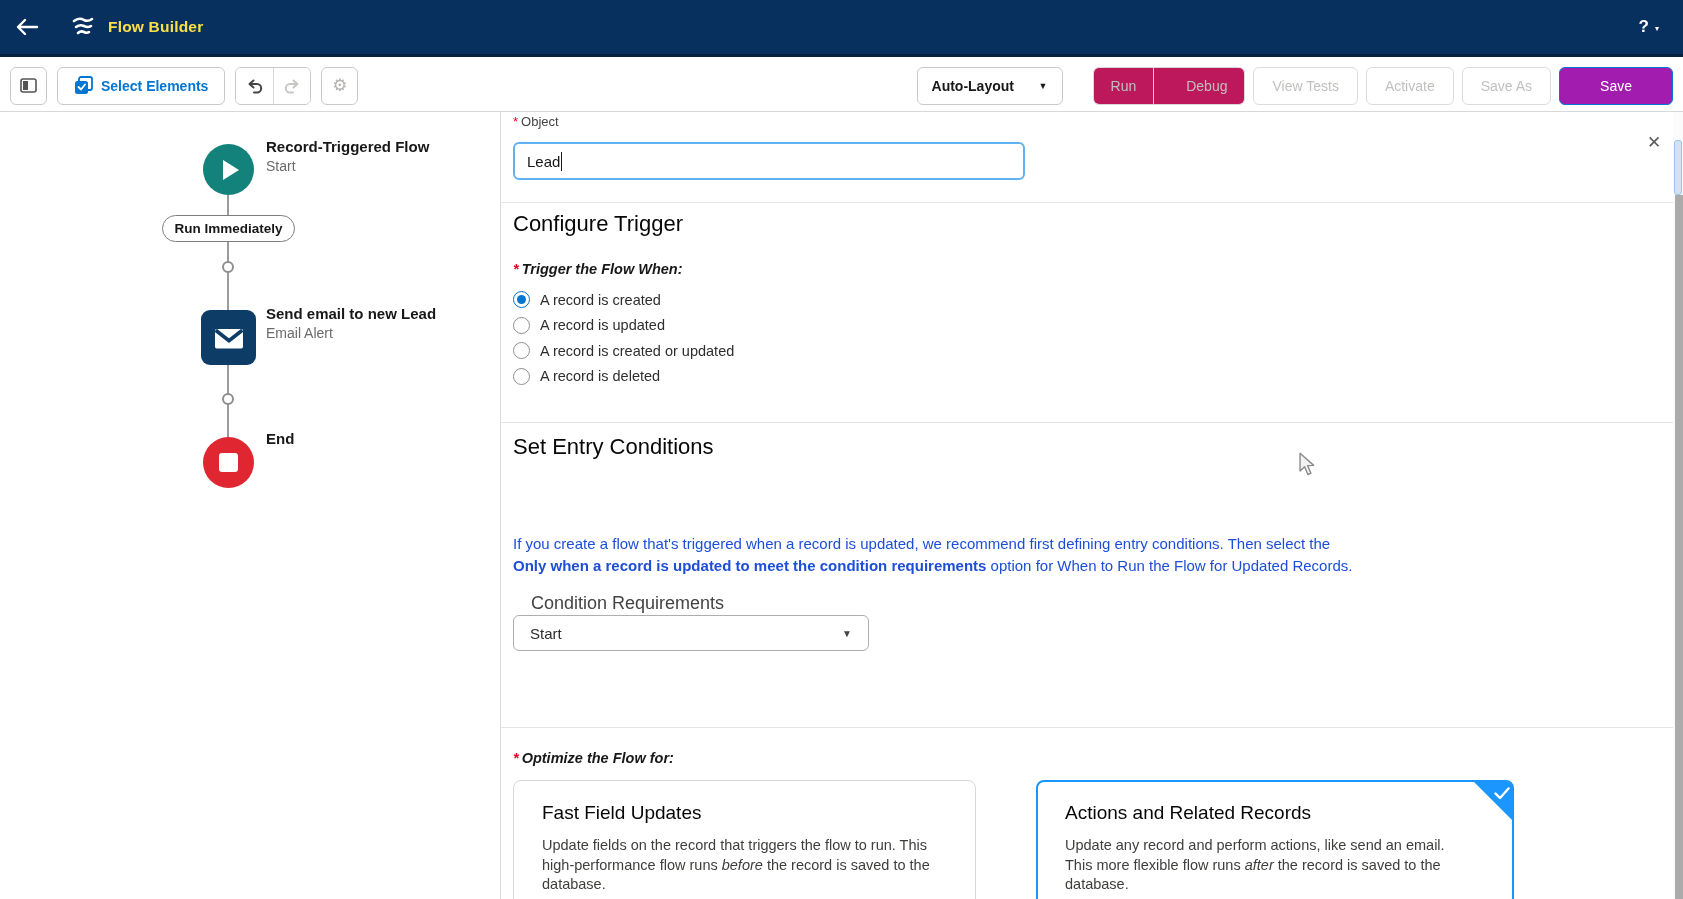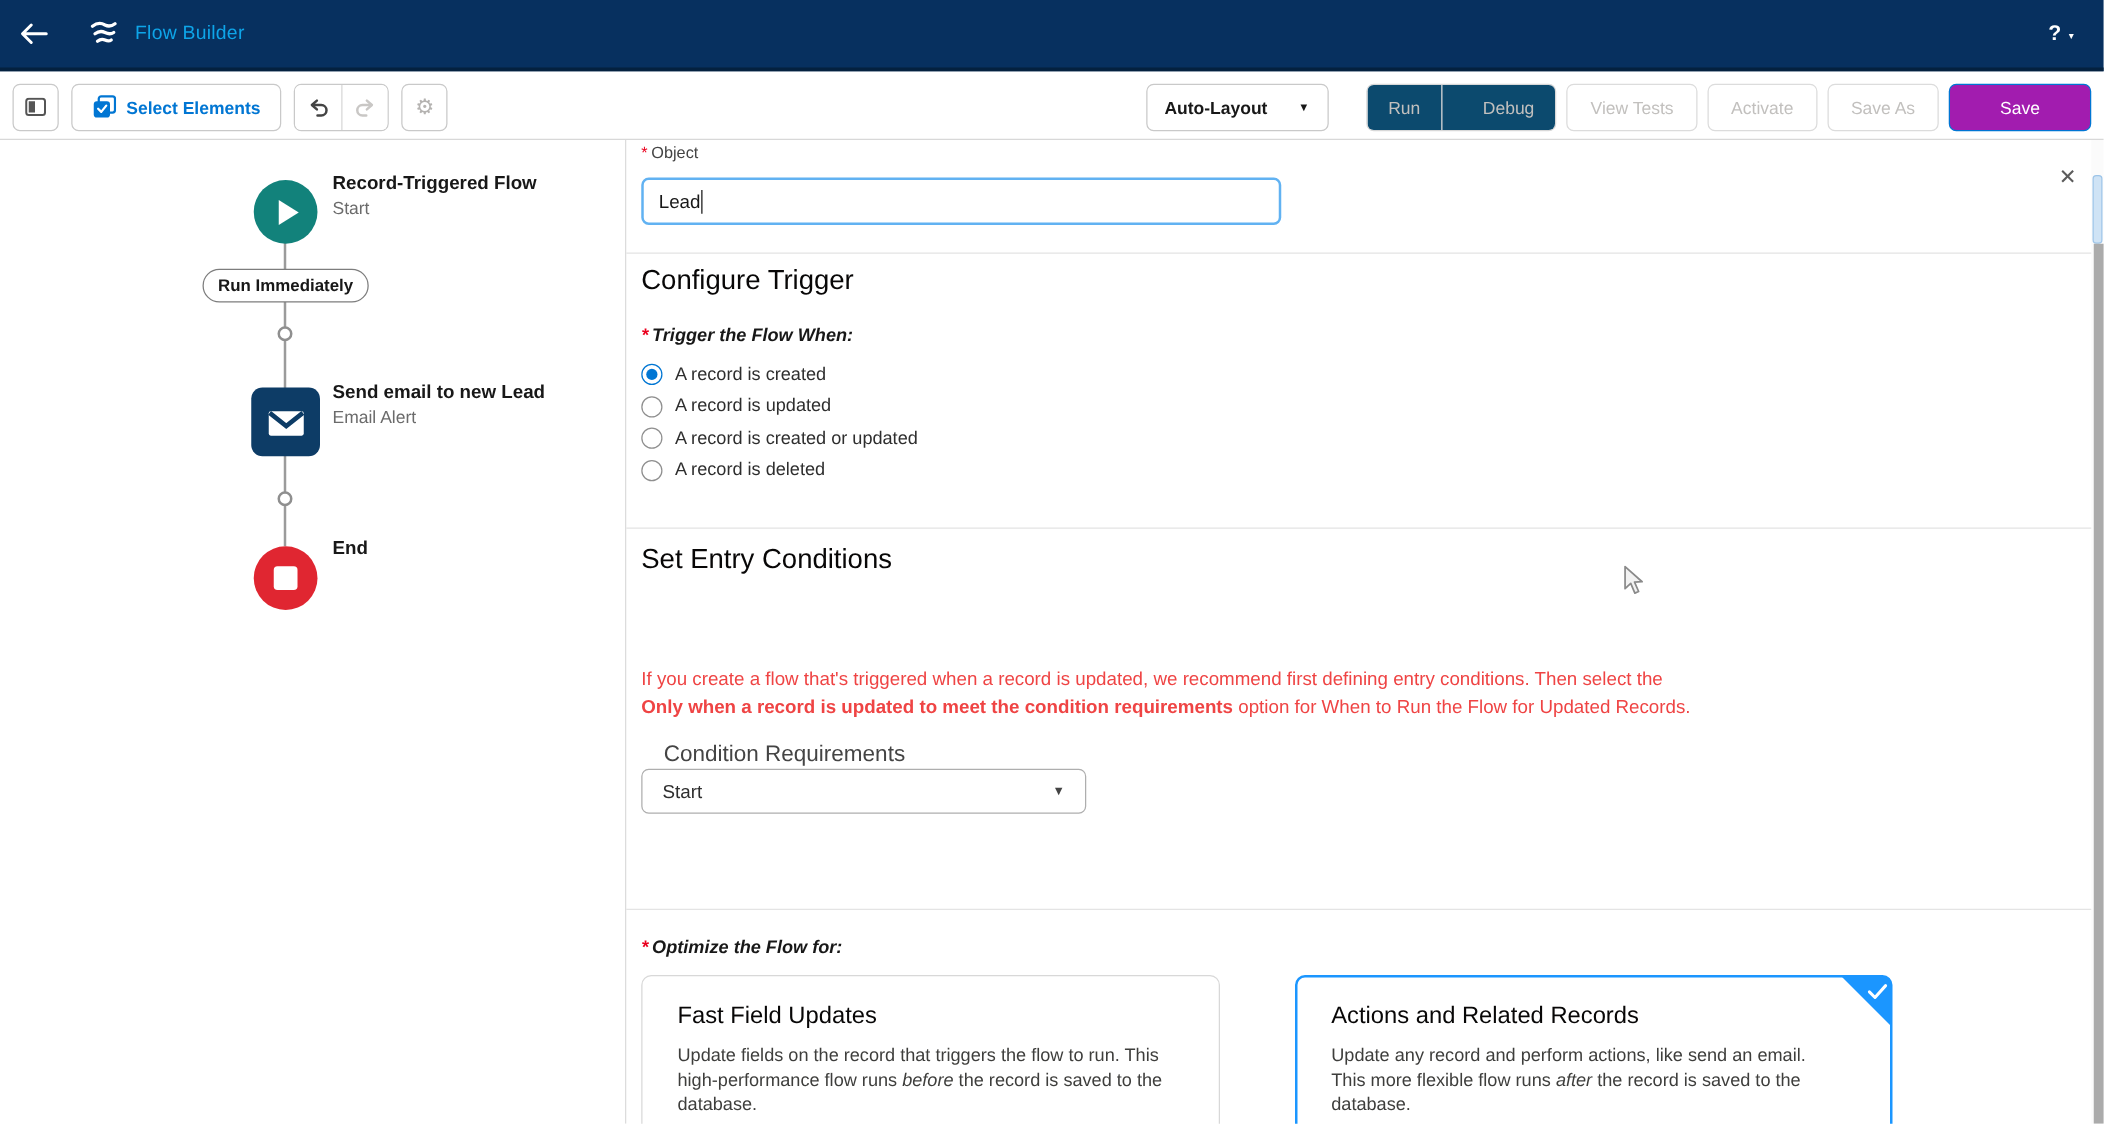--- a/index.html
+++ b/index.html
@@ -4,41 +4,41 @@
 <style>
   * { margin:0; padding:0; box-sizing:border-box; }
   html,body { width:1683px; height:899px; overflow:hidden; }
   body { font-family:"Liberation Sans","DejaVu Sans",sans-serif; background:#fff; color:#181818; position:relative; }
 
   
   .app-header { position:absolute; top:0; left:0; width:1683px; height:57px;
     background:#07305f; border-bottom:3px solid #04213f; display:flex; align-items:center; }
   .back-btn { width:54px; height:100%; display:flex; align-items:center; justify-content:center; cursor:pointer; }
   .logo-wrap { width:30px; height:30px; margin-left:14px; display:flex; align-items:center; justify-content:center; }
-  .app-title { color:#0ea5e9; font-size:15.5px; font-weight:400; margin-left:10px; letter-spacing:.2px; }
+  .app-title { color:#fde047; font-size:15.5px; font-weight:700; margin-left:10px; letter-spacing:.2px; }
   .help-wrap { position:absolute; right:24px; top:0; height:100%; display:flex; align-items:center; gap:6px; cursor:pointer; }
   .help-q { color:#fff; font-size:17px; font-weight:700; }
   .help-caret { color:#fff; font-size:8px; padding-top:3px; }
 
   
   .toolbar { position:absolute; top:60px; left:0; width:1683px; height:52px; background:#fff;
     border-bottom:1px solid #d8d8d8; display:flex; align-items:center; padding:0 10px; }
   .tb-btn { height:38px; border:1px solid #c9c9c9; border-radius:6px; background:#fff;
     display:flex; align-items:center; justify-content:center; font-size:14px; cursor:pointer; }
   .tb-icon-btn { width:37px; }
   .select-elements { margin-left:10px; padding:0 16px; gap:8px; color:#0176d3; font-weight:600; }
   .seg-group { margin-left:10px; display:flex; border:1px solid #c9c9c9; border-radius:6px; overflow:hidden; height:38px; }
   .seg-group .seg { width:37px; height:100%; display:flex; align-items:center; justify-content:center; background:#fff; cursor:pointer; }
   .seg + .seg { border-left:1px solid #d8d8d8; }
   .gear-btn { margin-left:10px; color:#b5b3b1; font-size:17px; }
   .tb-right { margin-left:auto; display:flex; align-items:center; }
   .auto-layout { width:146px; justify-content:space-between; padding:0 14px; font-weight:600; color:#181818; margin-right:30px; }
   .auto-layout .caret { font-size:9px; color:#181818; }
   .run-debug { display:flex; border:1px solid #d8d8d8; border-radius:6px; overflow:hidden; height:38px; margin-right:8px; }
-  .run-debug .cell { padding:0 17px; display:flex; align-items:center; color:#c2c0be; font-size:14px; background:#0c4a6e; cursor:default; }
+  .run-debug .cell { padding:0 17px; display:flex; align-items:center; color:#c2c0be; font-size:14px; background:#be185d; cursor:default; }
   .run-debug .cell + .cell { border-left:1px solid #d8d8d8;padding-left:32px; }
   .tb-btn.disabled { color:#c2c0be; border-color:#dcdcdc; cursor:default; }
   .tb-btn.spaced { margin-right:8px; padding:0 18px; }
   .save-btn { background:#a21caf; border-color:#0176d3; color:#fff; font-weight:400; padding:0 40px; }
 
   
   .main { position:absolute; top:112px; left:0; width:1683px; height:787px; background:#fff; }
   .canvas { position:absolute; inset:0; }
   .connector { position:absolute; left:227px; top:82px; width:2px; height:243px; background:#9b9b9b; }
   .node-circle { position:absolute; width:12px; height:12px; border:2px solid #8f8f8f; border-radius:50%; background:#fff; }
@@ -76,21 +76,21 @@
   .radio-list { position:absolute; left:12px; top:175px; display:flex; flex-direction:column; }
   .radio-row { display:flex; align-items:center; height:25.5px; cursor:pointer; }
   .radio { width:17px; height:17px; border:1.5px solid #8f8f8f; border-radius:50%; background:#fff; margin-right:10px;
     display:flex; align-items:center; justify-content:center; }
   .radio.checked { border-color:#0176d3; }
   .radio.checked::after { content:""; width:9px; height:9px; background:#0176d3; border-radius:50%; }
   .radio-text { font-size:14.5px; color:#2e2e2e; }
 
   .entry-heading { position:absolute; left:12px; top:322px; }
   .entry-desc1 { position:absolute; left:12px; top:359px; font-size:15px; color:#3e3e3c; line-height:21.5px; }
-  .entry-desc2 { position:absolute; left:12px; top:421px; font-size:15px; color:#ef4444; line-height:21.5px; }
+  .entry-desc2 { position:absolute; left:12px; top:421px; font-size:15px; color:#1d4ed8; line-height:21.5px; }
   .cond-label { position:absolute; left:30px; top:481px; font-size:18px; color:#444; }
   .dropdown { position:absolute; left:12px; top:503px; width:356px; height:36px; border:1px solid #aeaeae; border-radius:6px;
     background:#fff; display:flex; align-items:center; justify-content:space-between; padding:0 16px; font-size:15px; color:#2e2e2e; cursor:pointer; }
   .dropdown .caret { font-size:10px; color:#444; }
 
   .optimize-label { position:absolute; left:12px; top:638px; }
   .cards { position:absolute; left:12px; top:668px; display:flex; gap:60px; }
   .opt-card { width:463px; height:150px; border:1px solid #d8d8d8; border-radius:8px; background:#fff;
     padding:21px 28px; position:relative; cursor:pointer; }
   .opt-card.wide { width:478px; }

